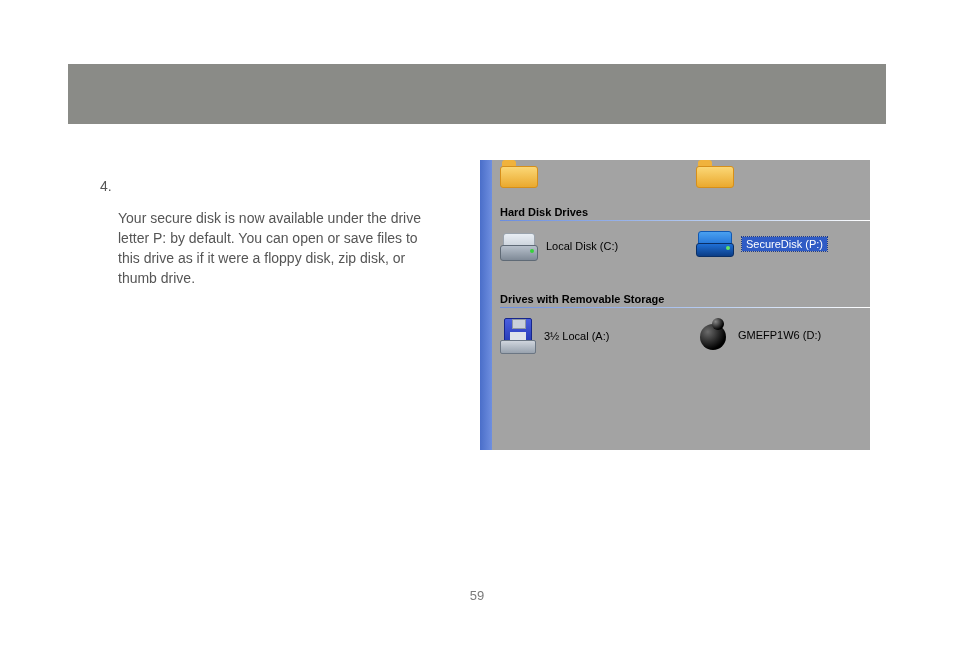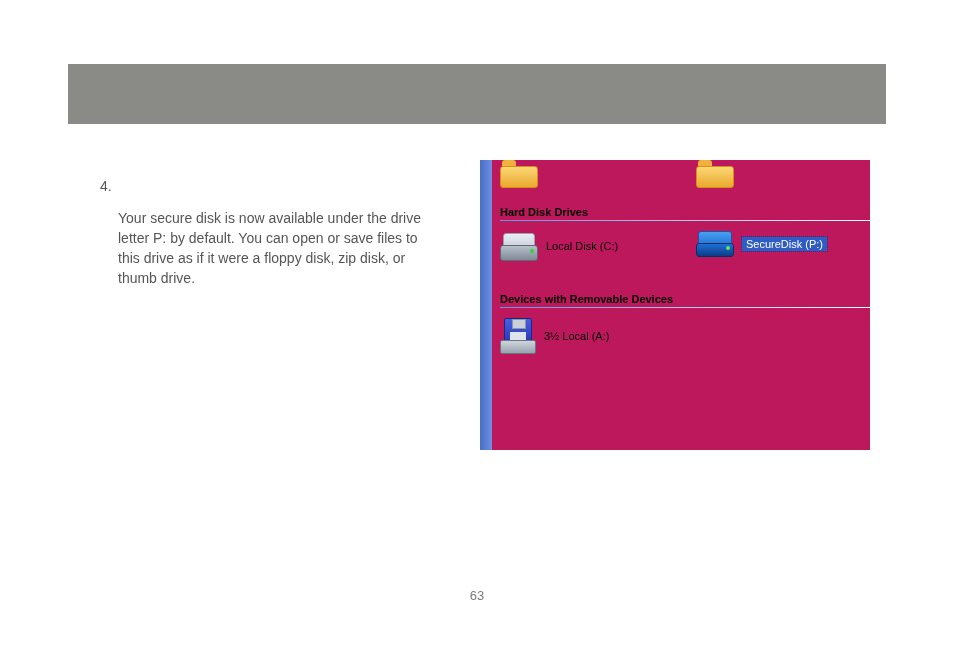--- a/index.html
+++ b/index.html
@@ -53,21 +53,21 @@
     color: #7a7a7a;
   }
 
   
   .shot {
     position: absolute;
     left: 480px;
     top: 160px;
     width: 390px;
     height: 290px;
-    background: #be185d;
+    background: #a3a3a3;
   }
   .shot .left-stripe {
     position: absolute;
     left: 0;
     top: 0;
     bottom: 0;
     width: 12px;
     background: linear-gradient(to right, #4a6ec9, #6f8fe0);
   }
   .shot .content {
@@ -307,30 +307,37 @@
               <div class="top"></div>
                 <div class="base"></div>
                 <div class="led"></div>
             </div>
             <span class="drive-label">Local Disk (C:)</span>
           </div>
         </div>
       </div>
 
       <div class="group">
-        <div class="group-header">Devices with Removable Devices</div>
+        <div class="group-header">Drives with Removable Storage</div>
         <div class="group-rule"></div>
         <div class="drive-row">
           <div class="drive" style="left:0;">
             <div class="floppy-icon">
               <div class="disk"></div>
                 <div class="tray"></div>
             </div>
             <span class="drive-label">3½ Local (A:)</span>
           </div>
+          <div class="drive" style="left:196px;">
+            <div class="orb-icon">
+              <div class="big"></div>
+                <div class="small"></div>
+            </div>
+            <span class="drive-label">GMEFP1W6 (D:)</span>
+          </div>
         </div>
       </div>
 
     </div>
   </div>
 
-  <div class="page-number">63</div>
+  <div class="page-number">59</div>
 </div>
 
 </body></html>

